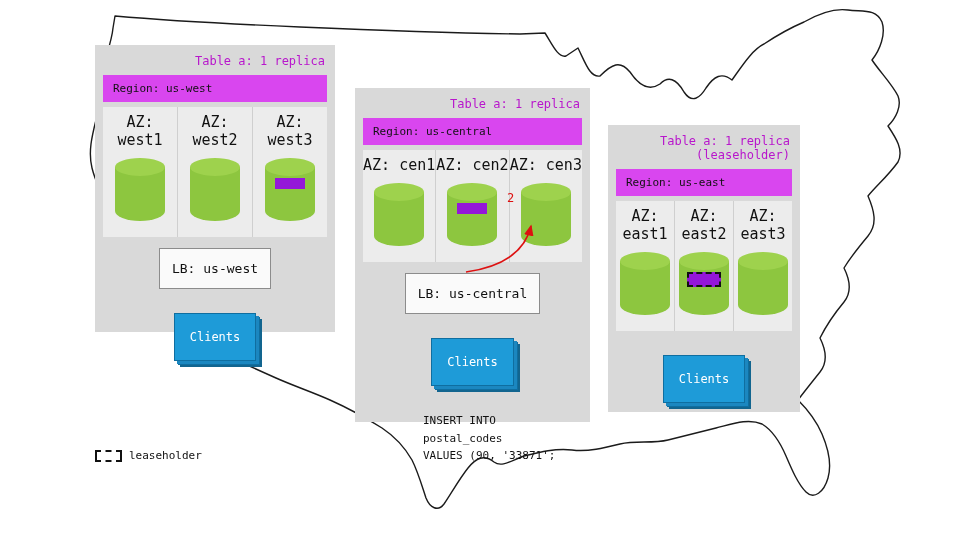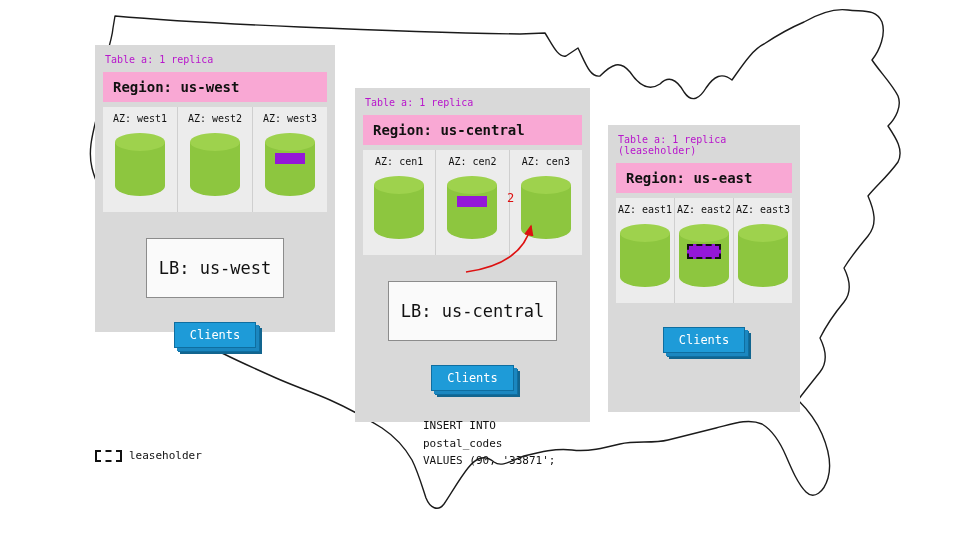--- a/index.html
+++ b/index.html
@@ -5,37 +5,37 @@
   * { margin:0; padding:0; box-sizing:border-box; }
   html,body { width:960px; height:540px; }
   body {
     position:relative; width:960px; height:540px; overflow:hidden;
     background:#ffffff; font-family:"DejaVu Sans Mono", monospace; color:#111;
   }
   .map-svg { position:absolute; left:0; top:0; width:960px; height:540px; }
   .arrow-svg { position:absolute; left:0; top:0; width:960px; height:540px; pointer-events:none; z-index:6; }
 
   .panel { position:absolute; background:#d9d9d9; z-index:4; }
-  .table-label { padding:9px 10px 5px; font-size:10px; color:#b816cc; }
-  .region-header { margin:2px 8px 0; background:#f9a8d4; font-size:14px; font-weight:700; padding:7px 10px; }
+  .table-label { padding:9px 10px 5px; font-size:12px; color:#b816cc;text-align:right; }
+  .region-header { margin:2px 8px 0; background:#d946ef; font-size:11px; font-weight:400; padding:7px 10px; }
   .az-row { margin:5px 8px 0; display:flex; background:#ececec; }
   .az { flex:1; text-align:center; padding:6px 0 16px; }
   .az + .az { border-left:1px solid #cfcfcf; }
-  .az-label { font-size:10px; }
+  .az-label { font-size:15px; }
   .cyl { position:relative; width:50px; height:54px; margin:18px auto 0;
          background:#8dc63f; border-radius:0 0 25px 25px / 0 0 10px 10px; }
   .cyl::before { content:""; position:absolute; left:0; top:-9px; width:50px; height:18px;
                  border-radius:50%; background:#9ed24d; }
   .replica { position:absolute; left:50%; top:11px; transform:translateX(-50%);
              width:30px; height:11px; background:#9417d8; z-index:2; }
   .replica.leaseholder { width:34px; height:15px; border:2px dashed #111; }
-  .lb-box { margin:26px auto 0; width:max-content; background:#fafafa; border:1px solid #8c8c8c;
-            font-size:17px; padding:19px 12px; position:relative; z-index:5; }
+  .lb-box { margin:11px auto 0; width:max-content; background:#fafafa; border:1px solid #8c8c8c;
+            font-size:13px; padding:12px 12px; position:relative; z-index:5; }
   .clients { margin:24px auto 0; width:max-content; background:#1e9bd8; color:#fff;
-             border:1px solid #0f6ea0; font-size:12px; padding:5px 15px;
+             border:1px solid #0f6ea0; font-size:12px; padding:16px 15px;
              box-shadow:3px 3px 0 #1b87c0, 4px 4px 0 #0f6ea0, 6px 6px 0 #12658f; }
   .query { margin:26px 16px 0 68px; font-size:11px; line-height:1.6; }
 
   .step-label { position:absolute; left:507px; top:191px; color:#dd1111; font-size:12px; z-index:7; }
 
   .legend { position:absolute; left:95px; top:449px; display:flex; align-items:flex-end; gap:7px; z-index:4; }
   .legend-swatch { width:27px; height:12px; border:2px dashed #111; background:#fff; }
   .legend-label { font-size:11px; }
 </style>
 </head>

